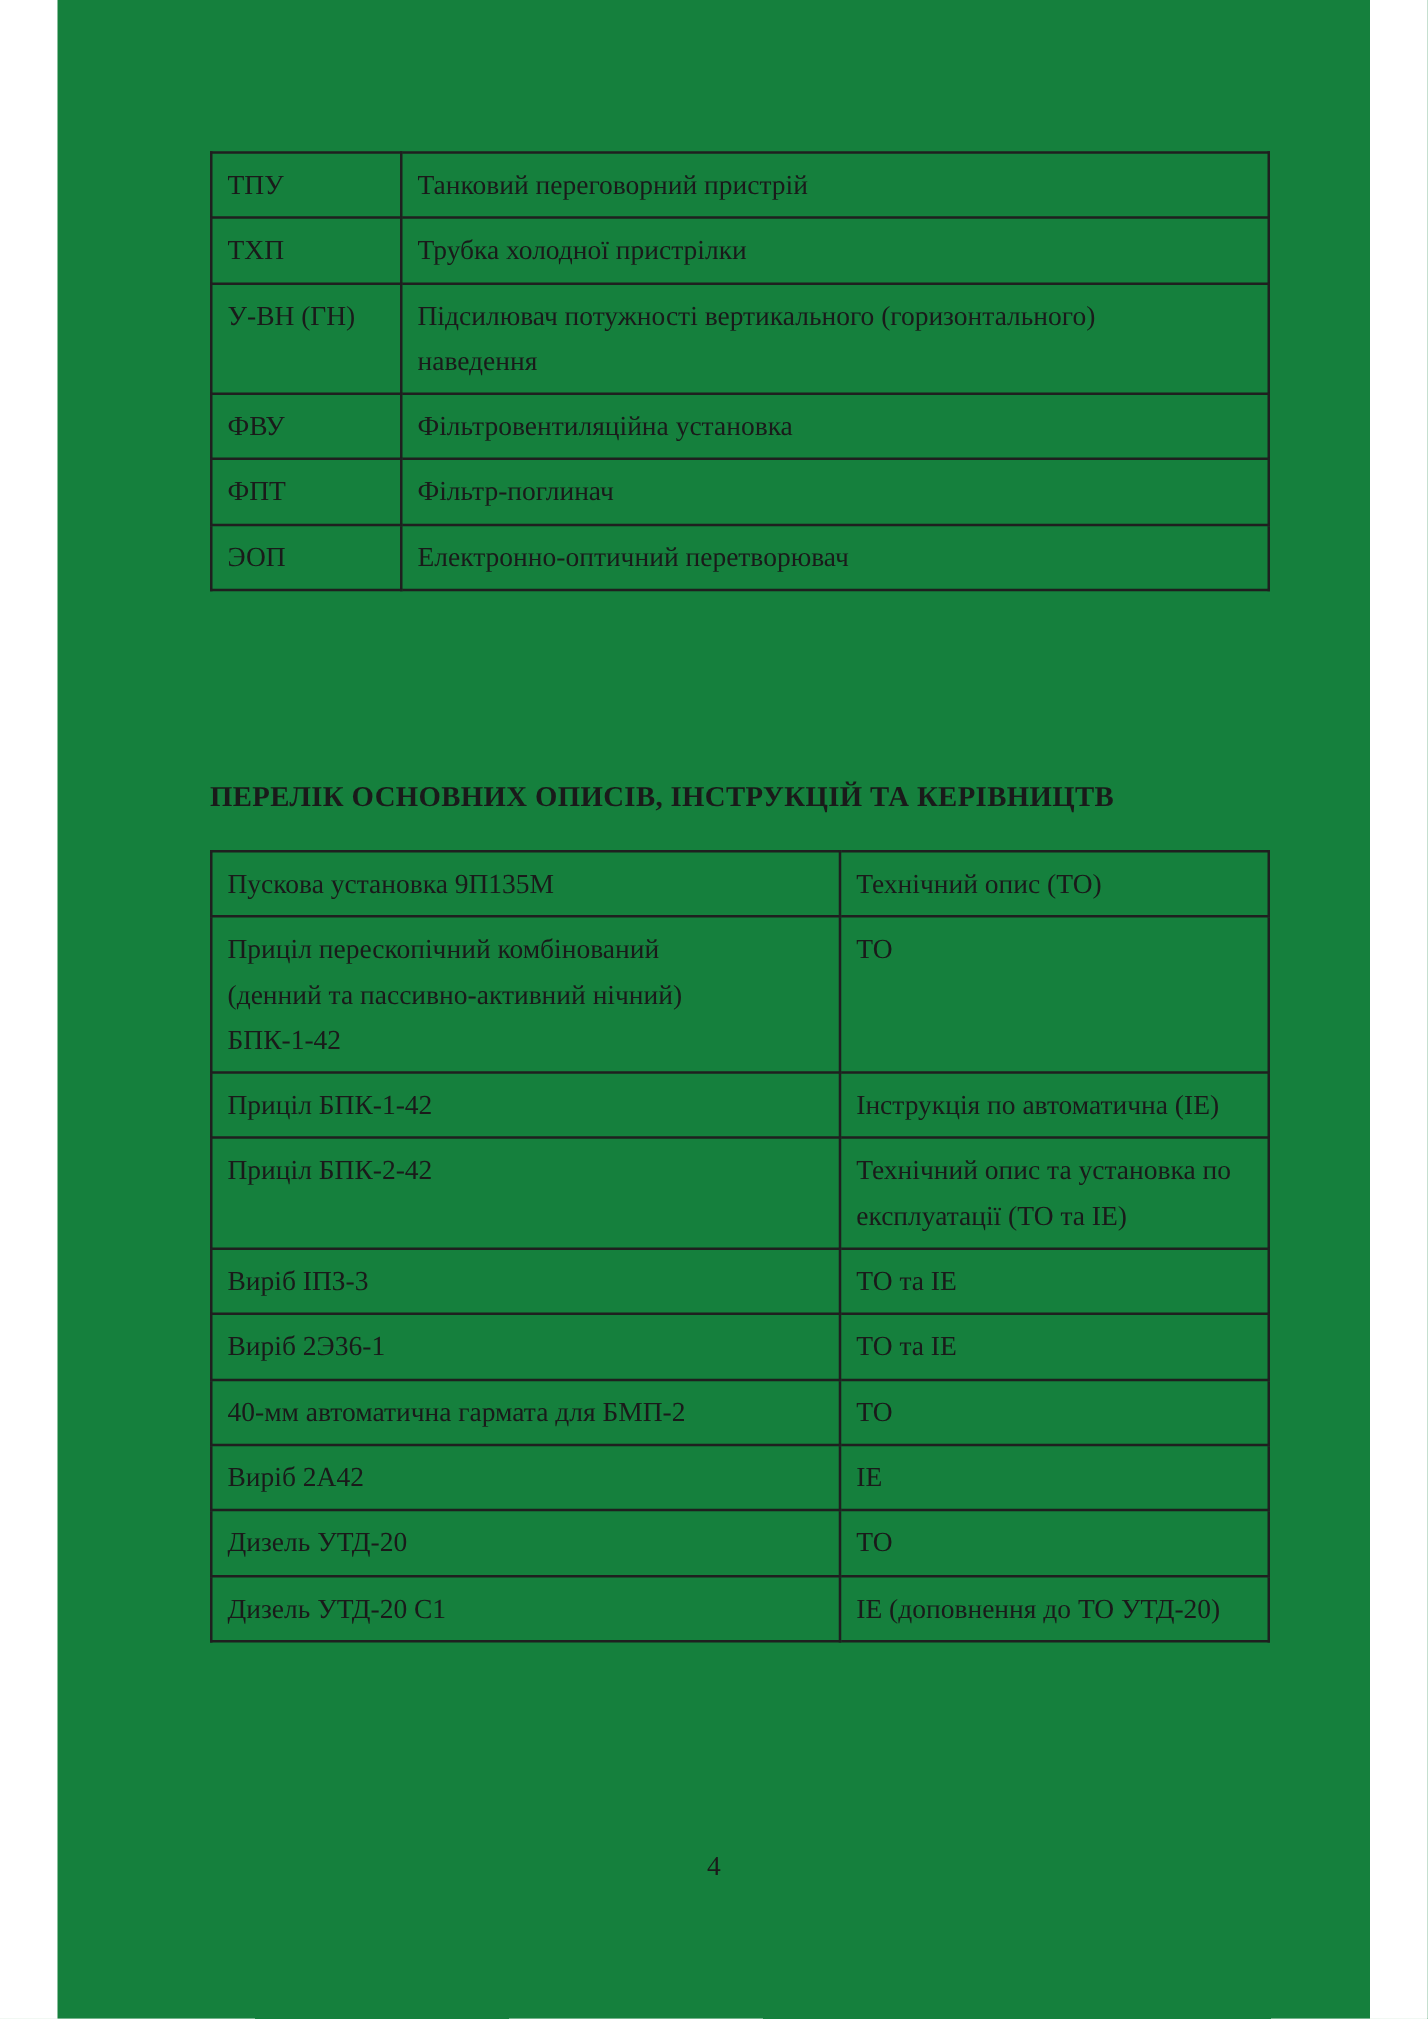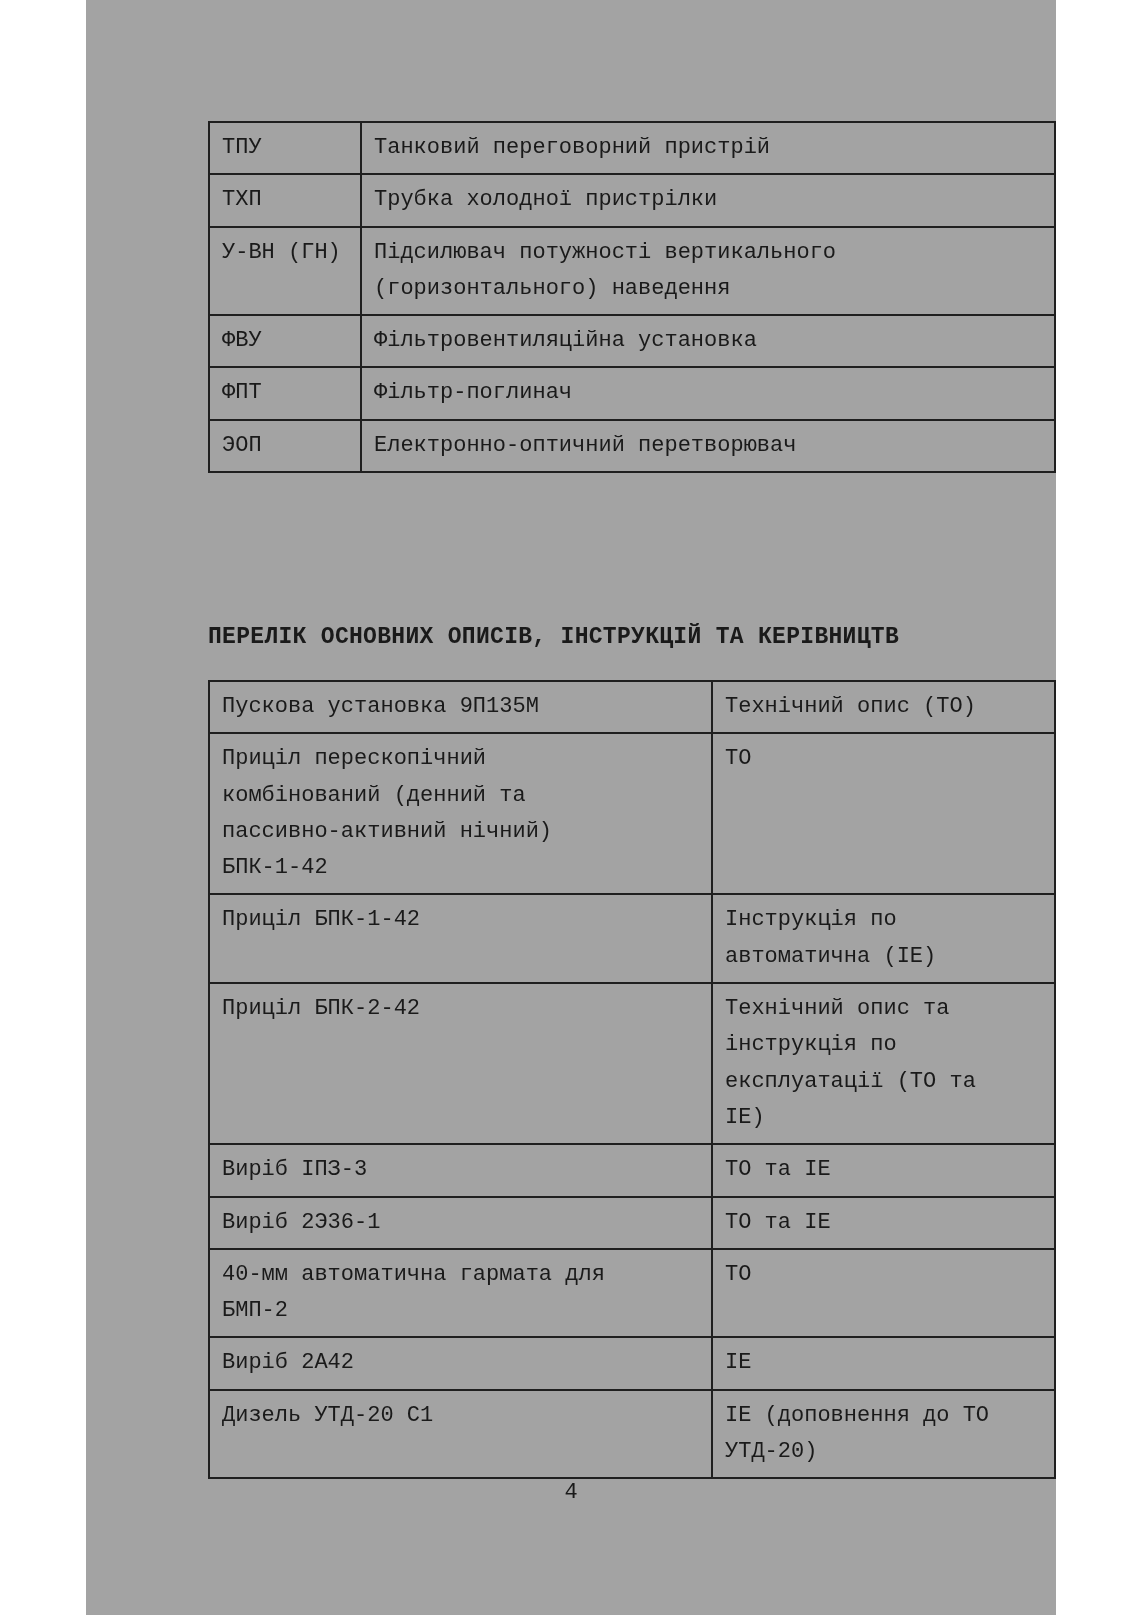--- a/index.html
+++ b/index.html
@@ -1,23 +1,23 @@
 <!DOCTYPE html>
 <html><head>
 <meta charset="utf-8">
 <style>
   * { margin: 0; padding: 0; box-sizing: border-box; }
   html, body { background: #ffffff; }
   .page {
     position: relative;
-    width: 970px;
+    width: 1050px;
     height: 1615px;
     margin: 0 auto;
-    background: #a3a3a3;
-    font-family: Liberation Mono, monospace;
+    background: #15803d;
+    font-family: Liberation Serif, serif;
     color: #1a1a1a;
     font-size: 22px;
   }
   table.tbl {
     position: absolute;
     left: 122px;
     width: 848px;
     border-collapse: collapse;
     table-layout: fixed;
   }
@@ -111,39 +111,43 @@
         <tr>
           <td>Приціл перескопічний комбінований (денний та пассивно-активний нічний) БПК-1-42</td>
           <td>ТО</td>
         </tr>
         <tr>
           <td>Приціл БПК-1-42</td>
           <td>Інструкція по автоматична (ІЕ)</td>
         </tr>
         <tr>
           <td>Приціл БПК-2-42</td>
-          <td>Технічний опис та інструкція по експлуатації (ТО та ІЕ)</td>
+          <td>Технічний опис та установка по експлуатації (ТО та ІЕ)</td>
         </tr>
         <tr>
           <td>Виріб ІПЗ-3</td>
           <td>ТО та ІЕ</td>
         </tr>
         <tr>
           <td>Виріб 2Э36-1</td>
           <td>ТО та ІЕ</td>
         </tr>
         <tr>
           <td>40-мм автоматична гармата для БМП-2</td>
           <td>ТО</td>
         </tr>
         <tr>
           <td>Виріб 2А42</td>
           <td>ІЕ</td>
         </tr>
         <tr>
+          <td>Дизель УТД-20</td>
+          <td>ТО</td>
+        </tr>
+        <tr>
           <td>Дизель УТД-20 С1</td>
           <td>ІЕ (доповнення до ТО УТД-20)</td>
         </tr>
       </tbody>
   </table>
 
   <div class="page-number">4</div>
 
 </div>
 

